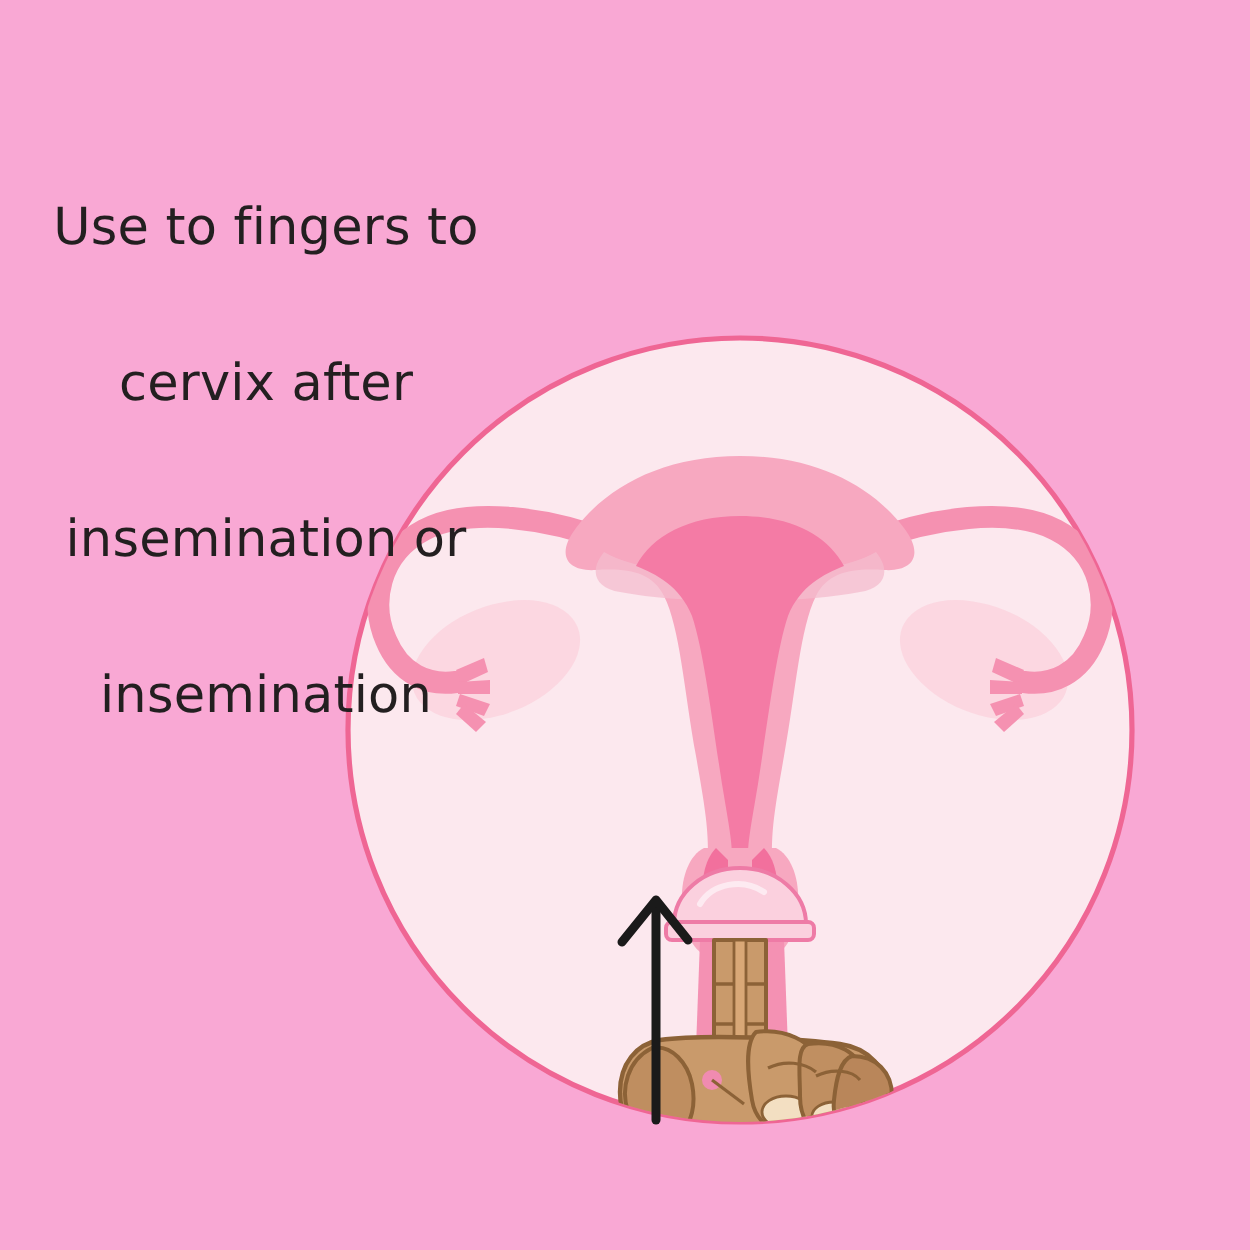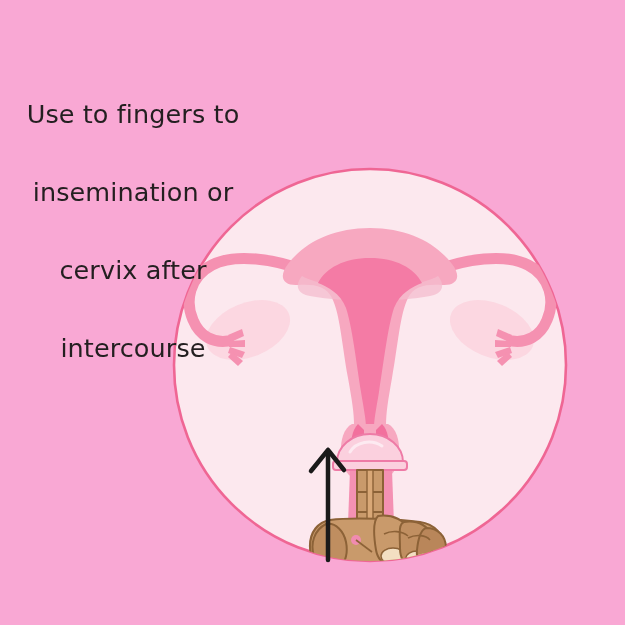--- a/index.html
+++ b/index.html
@@ -197,18 +197,18 @@
       <g>
         <path d="M328 560 L328 455" stroke="#1a1a1a" stroke-width="4.5" fill="none" stroke-linecap="round"></path>
         <path d="M328 450 L311 471 M328 450 L344 470" stroke="#1a1a1a" stroke-width="4.5" fill="none" stroke-linecap="round" stroke-linejoin="round"></path>
       </g>
 
     </svg>
   </div>
 
   <div id="caption">
     <span class="cap-line">Use to fingers to</span>
+    <span class="cap-line">cervix after</span>
     <span class="cap-line">insemination or</span>
-    <span class="cap-line">cervix after</span>
-    <span class="cap-line">intercourse</span>
+    <span class="cap-line">insemination</span>
   </div>
 
 </div>
 
 </body></html>

